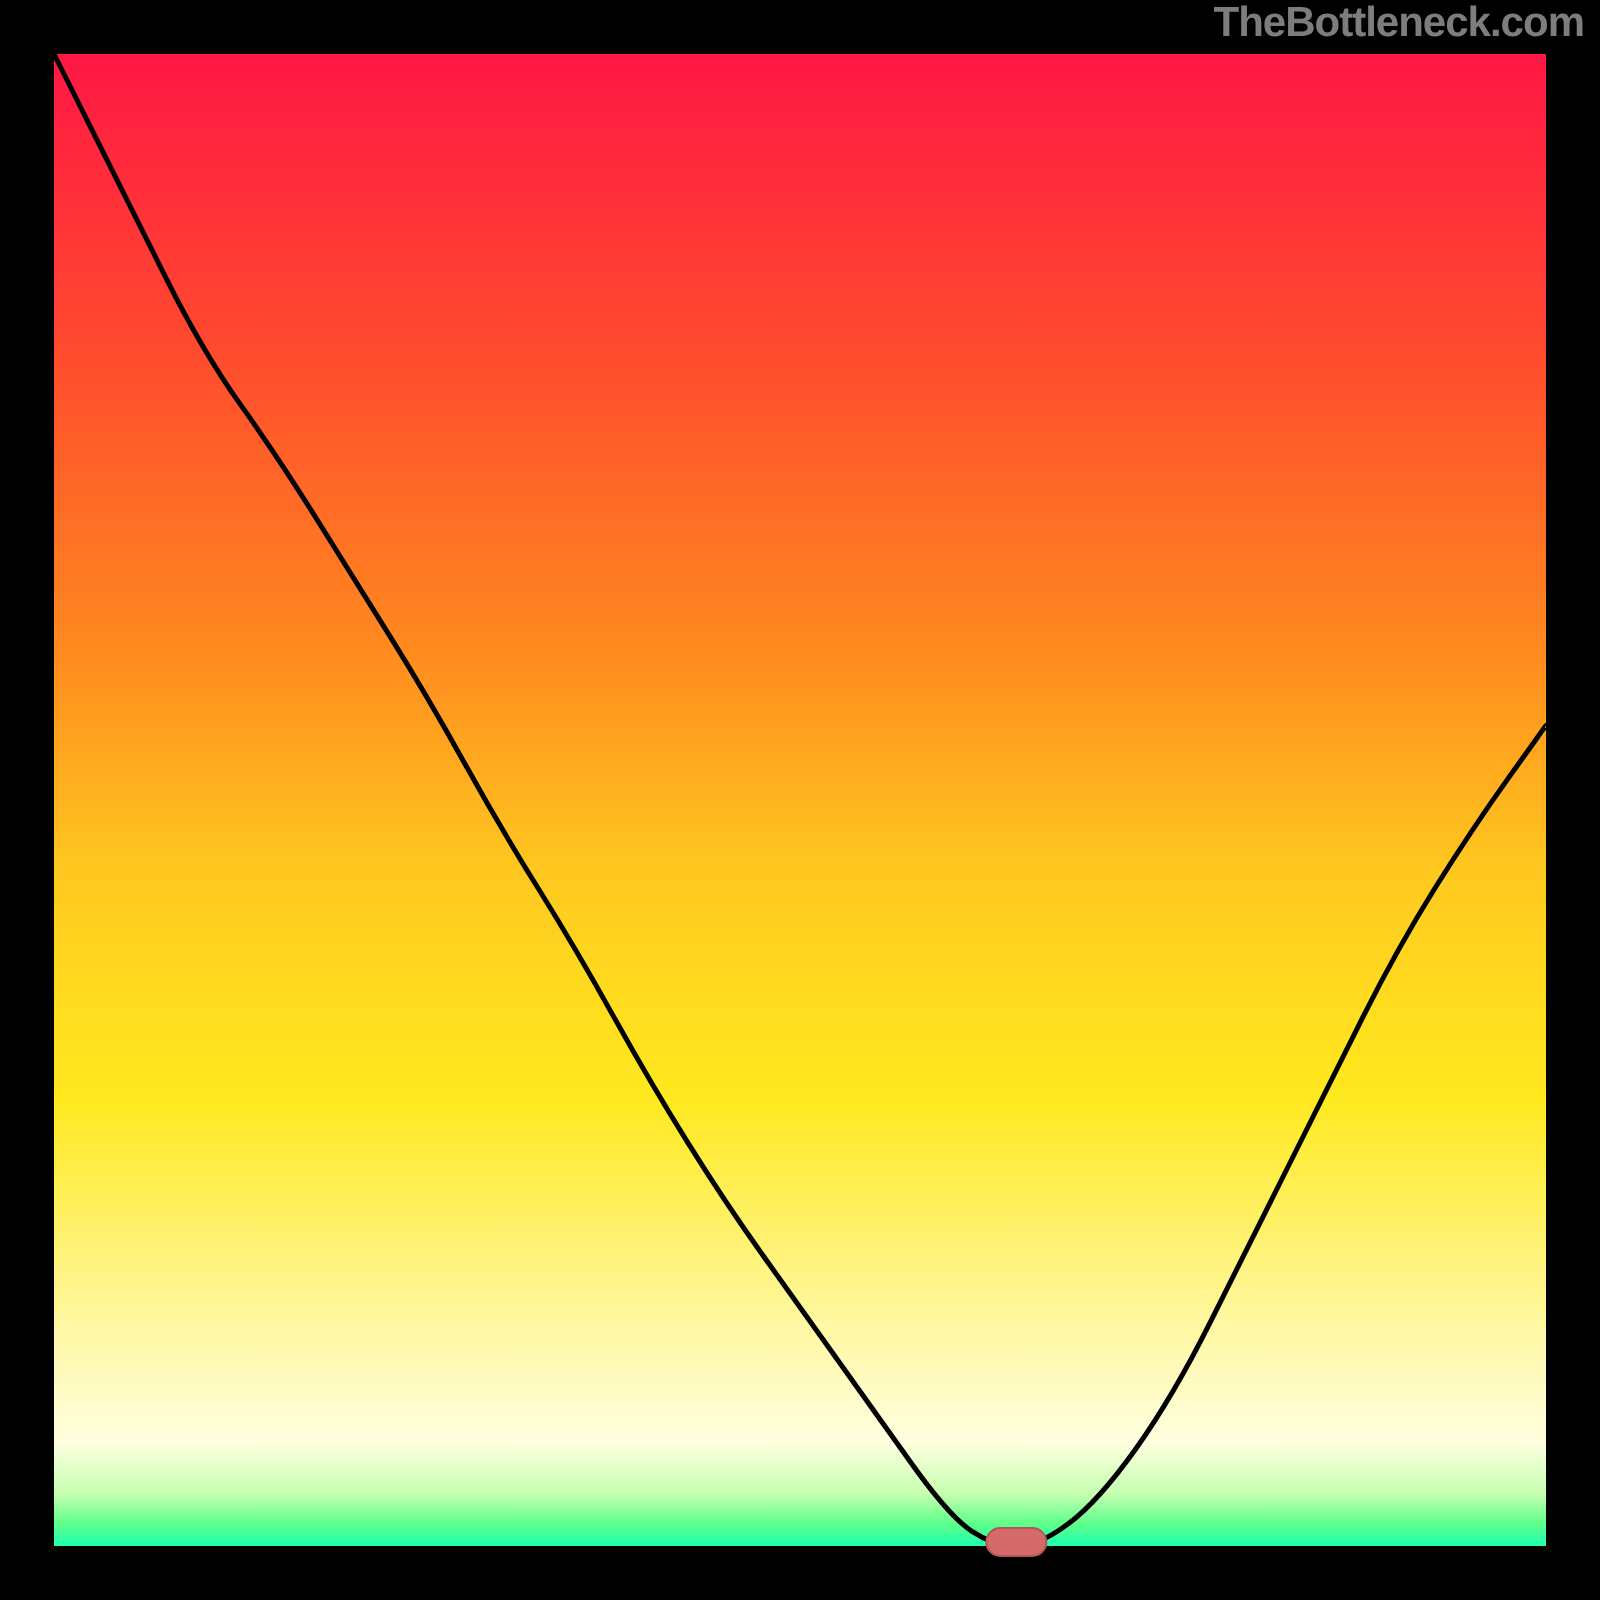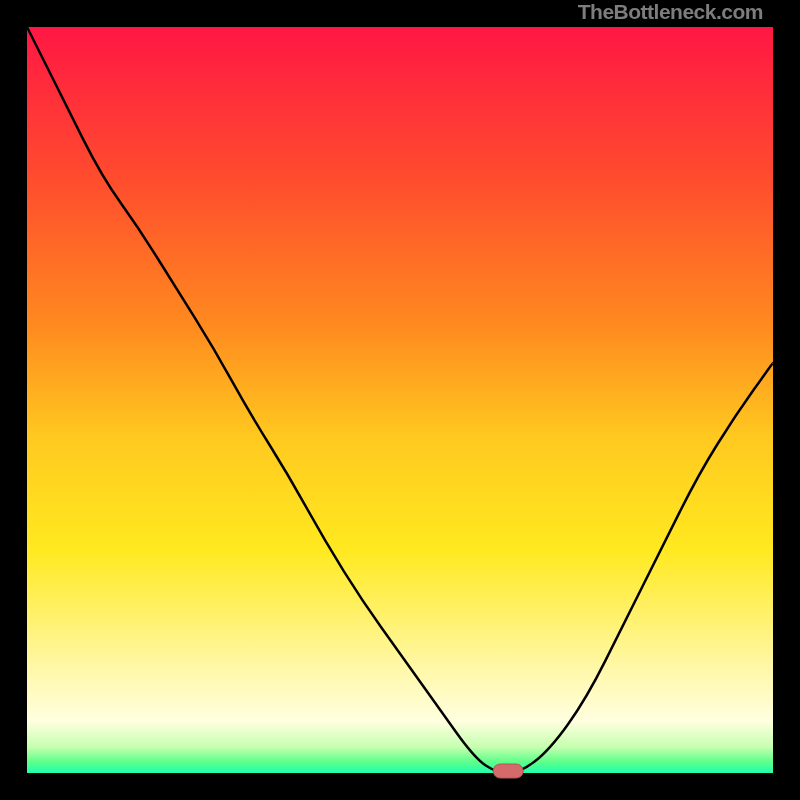--- a/index.html
+++ b/index.html
@@ -6,21 +6,21 @@
     margin: 0;
     padding: 0;
     width: 800px;
     height: 800px;
     background: #000;
     overflow: hidden;
   }
   .attribution {
     position: absolute;
     top: 0;
-    right: 37px;
+    right: 8px;
     font-family: Arial, Helvetica, sans-serif;
     font-size: 21px;
     font-weight: bold;
     color: #7d7d7d;
     letter-spacing: -0.5px;
     z-index: 10;
   }
   svg {
     position: absolute;
     top: 0;

